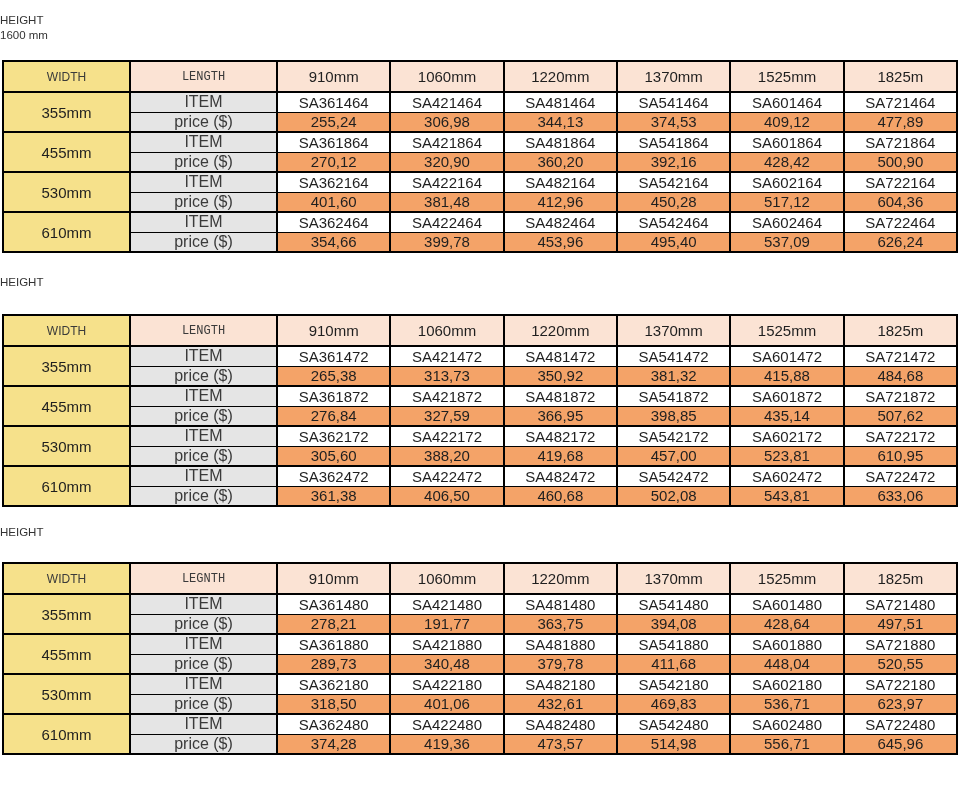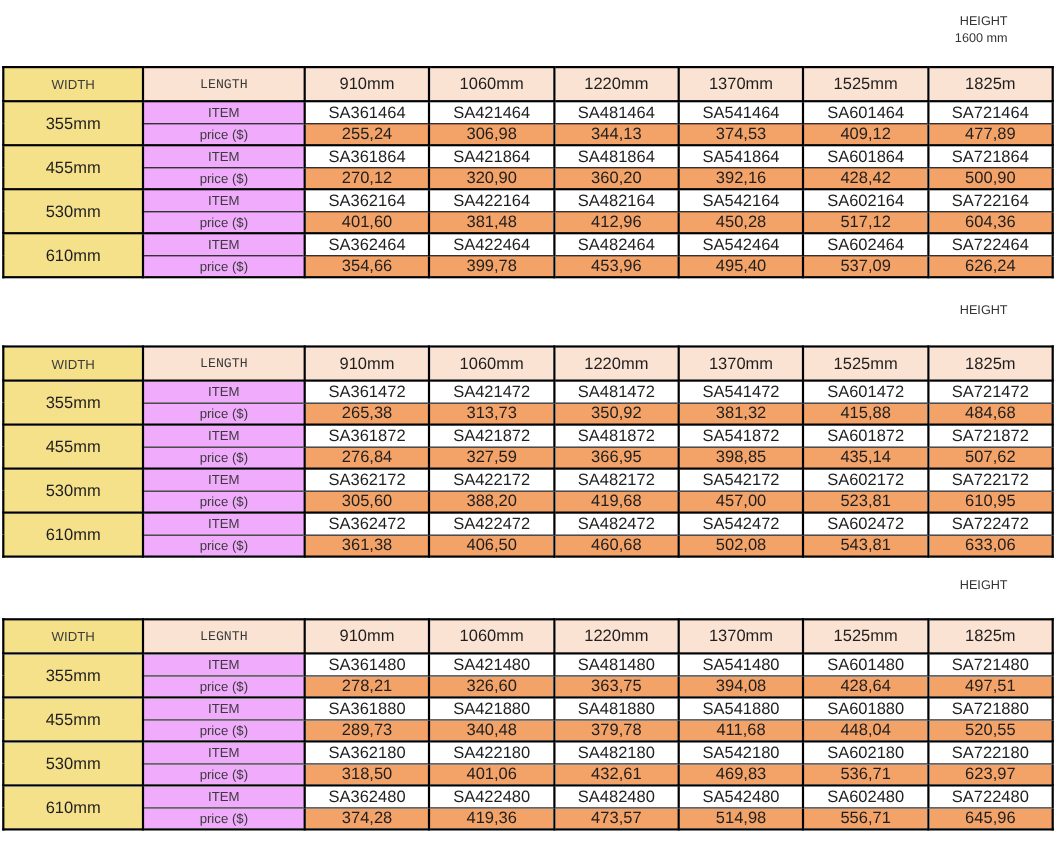--- a/index.html
+++ b/index.html
@@ -11,21 +11,21 @@
     --txt-small:#3a3a3a;
   }
   *{box-sizing:border-box;}
   html,body{margin:0;padding:0;}
   body{
     width:960px;height:786px;background:#fff;
     font-family:"Liberation Sans",sans-serif;
     color:var(--txt);overflow:hidden;
   }
   .height-label{
-    width:916px;text-align:right;
+    width:916px;text-align:left;
     font-size:11.5px;line-height:15px;color:#333;
   }
   .sec1 .height-label{padding-top:13px;}
   .sec2 .height-label{padding-top:22px;}
   .sec3 .height-label{padding-top:18px;}
   .price-table{
     border-collapse:collapse;table-layout:fixed;
     width:956px;margin-left:2px;border:2px solid var(--border);
   }
   .sec1 .price-table{margin-top:17px;}
@@ -38,21 +38,21 @@
   }
   .price-table col.c-width{width:127px;}
   .price-table col.c-length{width:147px;}
   tr.head{height:31px;}
   tr.item-row,tr.price-row{height:20px;}
   th{font-weight:normal;}
   th.width-h{background:var(--yellow);font-size:12px;color:var(--txt-small);margin-left:44px;}
   th.length-h{background:var(--peach);font-size:12px;color:var(--txt-small);font-family:Liberation Mono, monospace;}
   th.col-h{background:var(--peach);font-size:15px;color:var(--txt);}
   td.width-v{background:var(--yellow);font-size:15px;color:var(--txt);}
-  td.lbl{background:#f0abfc;font-size:12px;color:var(--txt-small);}
+  td.lbl{background:#e5e5e5;font-size:16px;color:var(--txt-small);}
   td.item{background:#fff;font-size:15px;color:var(--txt);}
   td.price{background:var(--orange);font-size:15px;color:var(--txt);}
   tr.item-row td:not(.width-v){border-bottom-width:1px;}
   tr.price-row td{border-top-width:1px;}
 </style>
 </head>
 <body>
 
 <section class="sec1">
   <div class="height-label">
@@ -299,21 +299,21 @@
       <td class="item">SA361480</td>
       <td class="item">SA421480</td>
       <td class="item">SA481480</td>
       <td class="item">SA541480</td>
       <td class="item">SA601480</td>
       <td class="item">SA721480</td>
     </tr>
     <tr class="price-row">
       <td class="lbl">price ($)</td>
       <td class="price">278,21</td>
-      <td class="price">326,60</td>
+      <td class="price">191,77</td>
       <td class="price">363,75</td>
       <td class="price">394,08</td>
       <td class="price">428,64</td>
       <td class="price">497,51</td>
     </tr>
     <tr class="item-row">
       <td class="width-v" rowspan="2">455mm</td>
       <td class="lbl">ITEM</td>
       <td class="item">SA361880</td>
       <td class="item">SA421880</td>

